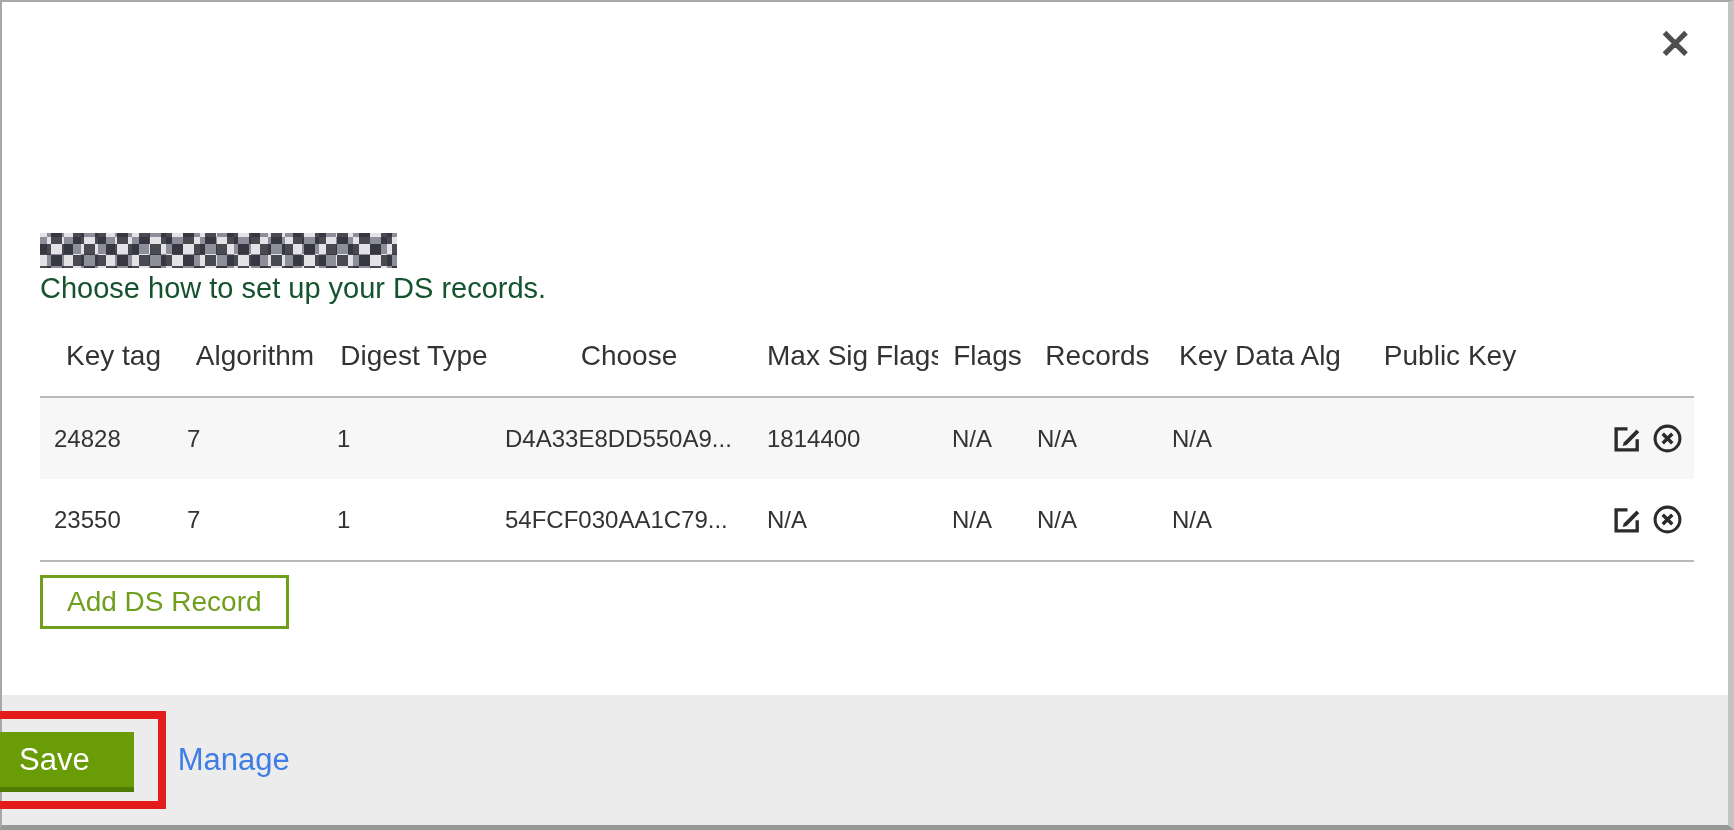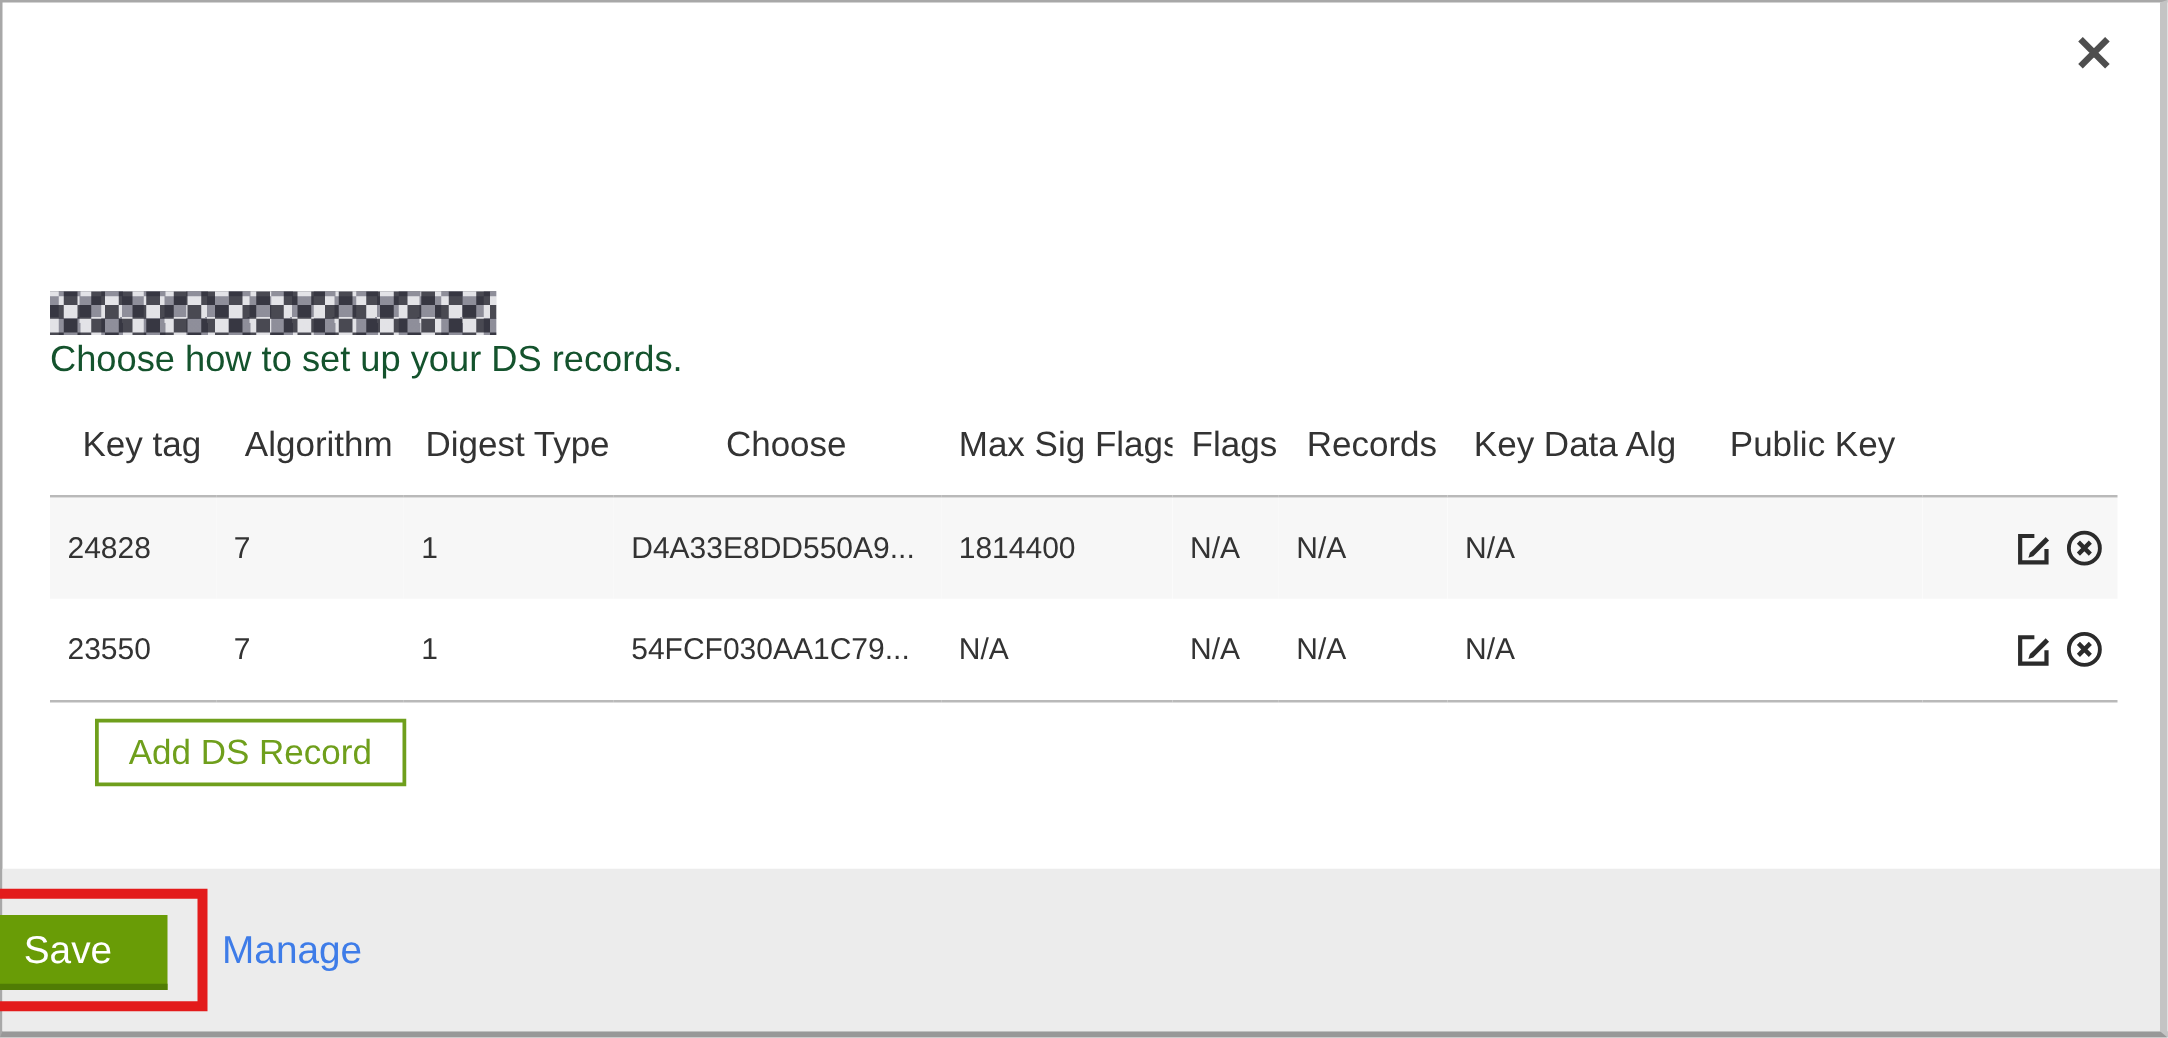--- a/index.html
+++ b/index.html
@@ -48,21 +48,20 @@
     white-space:nowrap;overflow:hidden;
   }
   table.ds tbody tr.odd{background:#f7f7f7;}
   table.ds td.actions{text-align:right;padding-right:10px;}
   .icon-btn{display:inline-block;vertical-align:middle;background:none;border:none;padding:0;margin:0 1px;cursor:pointer;line-height:0;}
   .add-btn{
     position:absolute;left:38px;top:573px;
     background:#fff;border:3px solid #6f9f1c;color:#6f9f1c;
     font-size:28px;padding:8px 24px;cursor:pointer;
     font-family:"Liberation Sans",sans-serif;
-    margin-left:36px;
   }
   .footer{
     position:absolute;left:0;right:0;bottom:0;height:130px;background:#ececec;
     display:flex;align-items:center;
   }
   .footer-inner{display:flex;align-items:center;transform:translateX(-55px);}
   .annotation{
     border:8px solid #e31b1b;padding:13px 24px 9px 20px;background:transparent;
   }
   .save-btn{

